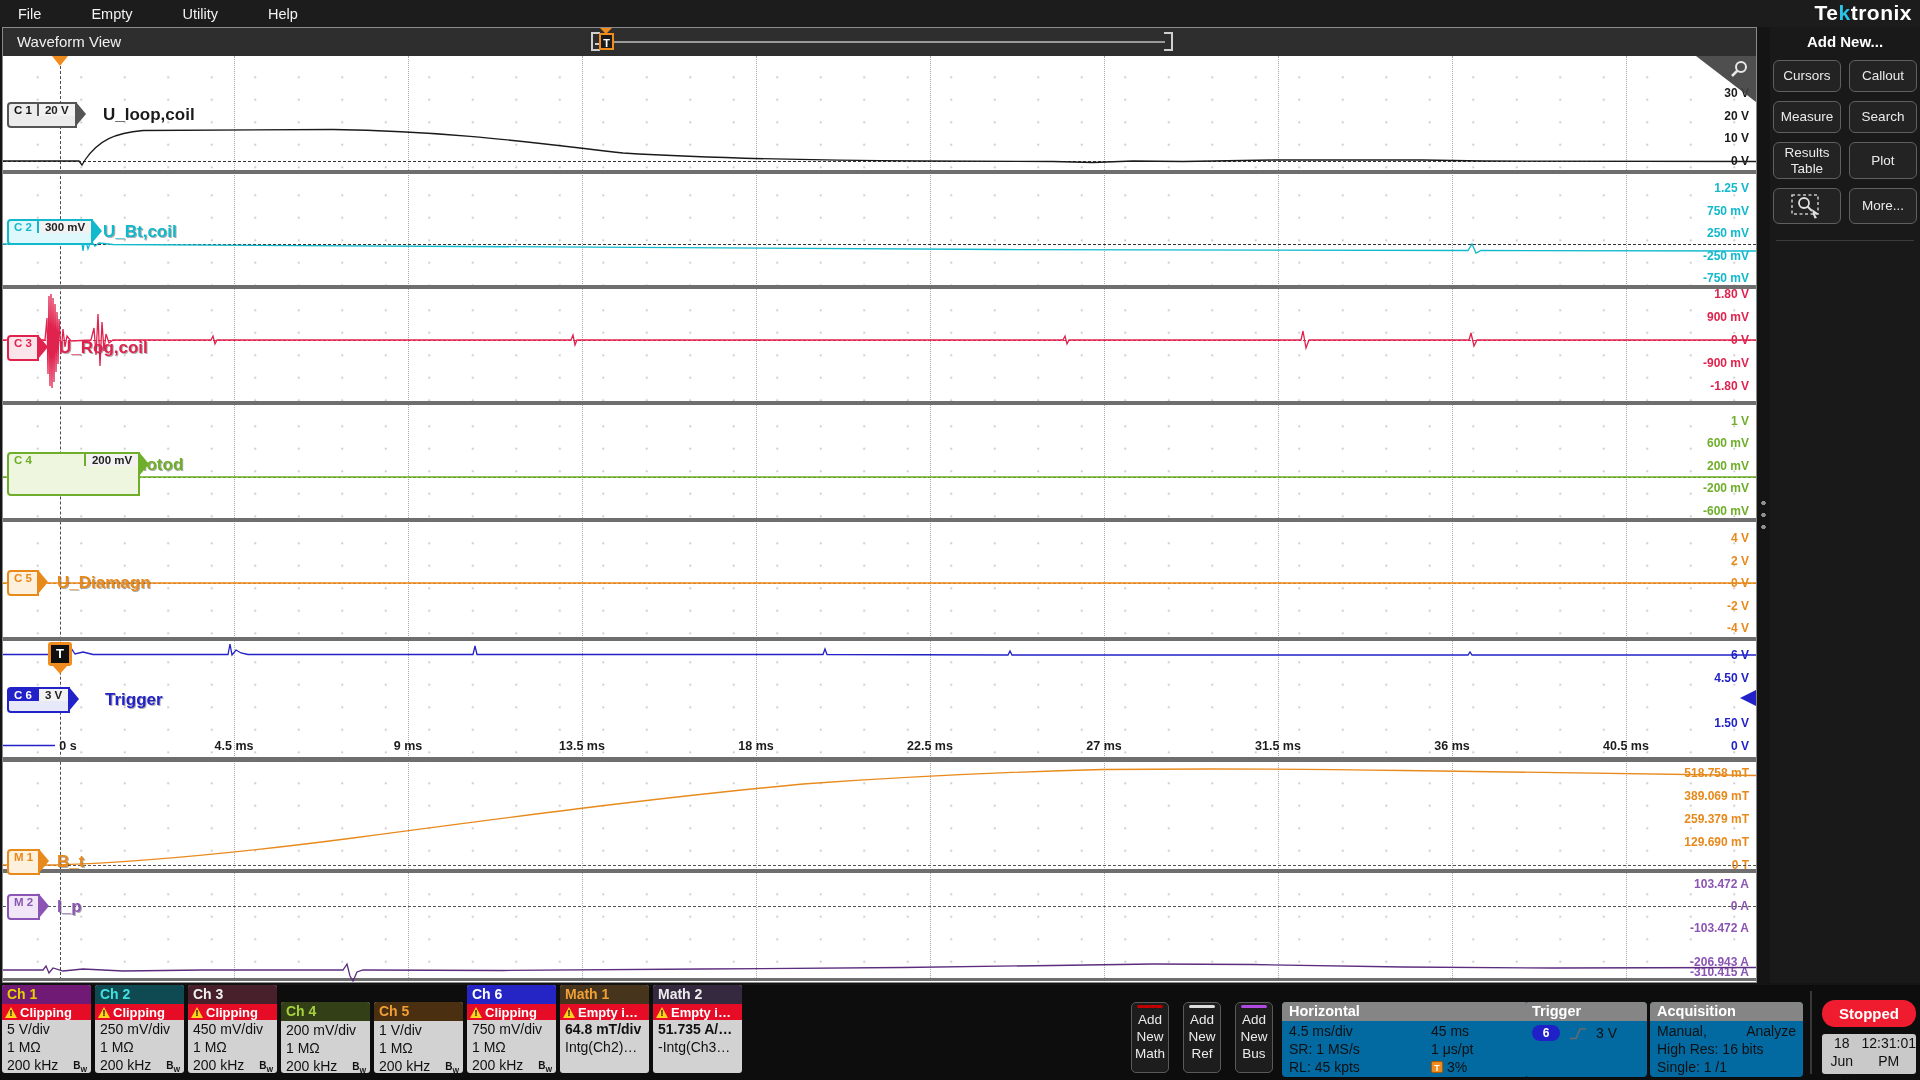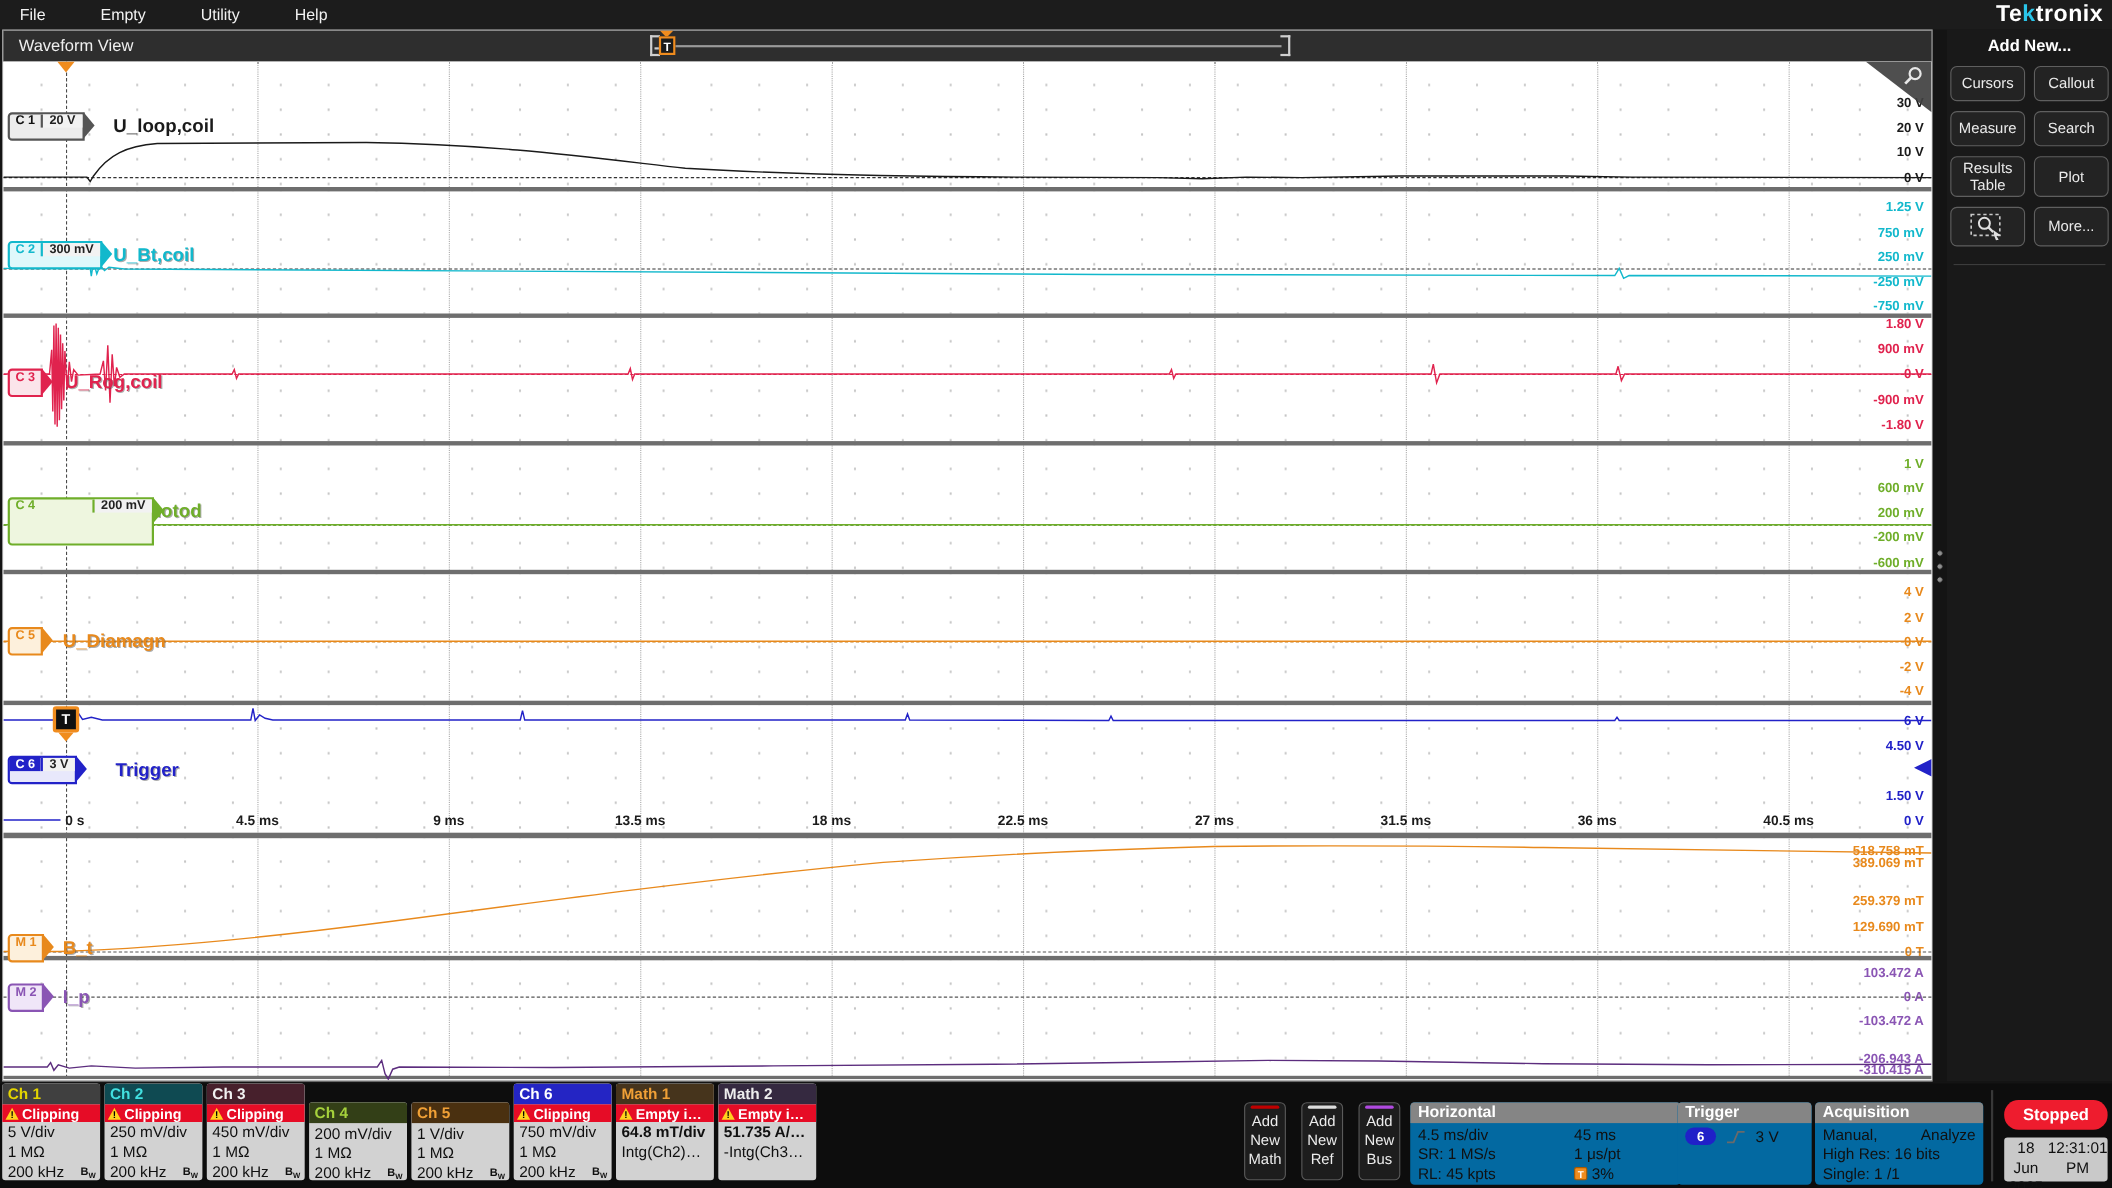--- a/index.html
+++ b/index.html
@@ -179,21 +179,21 @@
             <span class="tick" style="top: 99.4px; color: rgb(232, 137, 28);">-4 V</span>
           </div>
           <div class="slice" style="top: 585px; height: 116px;">
             <span class="tick" style="top: 7px; color: rgb(34, 34, 200);">6 V</span>
             <span class="tick" style="top: 29.7px; color: rgb(34, 34, 200);">4.50 V</span>
             <span class="tick" style="top: 75.1px; color: rgb(34, 34, 200);">1.50 V</span>
             <span class="tick" style="top: 97.8px; color: rgb(34, 34, 200);">0 V</span>
           </div>
           <div class="slice" style="top: 706px; height: 107px;">
             <span class="tick" style="top: 4px; color: rgb(232, 137, 28);">518.758 mT</span>
-            <span class="tick" style="top: 15px; color: rgb(232, 137, 28);">389.069 mT</span>
+            <span class="tick" style="top: 27px; color: rgb(232, 137, 28);">389.069 mT</span>
             <span class="tick" style="top: 50px; color: rgb(232, 137, 28);">259.379 mT</span>
             <span class="tick" style="top: 73px; color: rgb(232, 137, 28);">129.690 mT</span>
             <span class="tick" style="top: 96px; color: rgb(232, 137, 28);">0 T</span>
           </div>
           <div class="slice" style="top: 817px; height: 107px;">
             <span class="tick" style="top: 4px; color: rgb(138, 85, 180);">103.472 A</span>
             <span class="tick" style="top: 26px; color: rgb(138, 85, 180);">0 A</span>
             <span class="tick" style="top: 48px; color: rgb(138, 85, 180);">-103.472 A</span>
             <span class="tick" style="top: 82px; color: rgb(138, 85, 180);">-206.943 A</span>
             <span class="tick" style="top: 92px; color: rgb(138, 85, 180);">-310.415 A</span>
@@ -313,21 +313,21 @@
         </button>
         <button class="rp-btn">More...</button>
       </div>
       <div class="rp-divider"></div>
     </aside>
   </div>
 
   <footer class="bottombar">
     <div class="badges" id="badges">
         <div class="badge noshift">
-          <div class="bhdr" style="background: #404040; color: rgb(227, 212, 0);">Ch 1</div>
+          <div class="bhdr" style="background: #701a75; color: rgb(227, 212, 0);">Ch 1</div>
           <div class="bwarn">
             <span class="warn-tri"></span>
             <span>Clipping</span>
           </div>
           <div class="brow">5 V/div</div>
           <div class="brow">1 MΩ</div>
           <div class="brow">200 kHz<span class="bw"><span>B</span><sub>W</sub></span></div>
         </div>
         <div class="badge noshift">
           <div class="bhdr" style="background: rgb(15, 74, 82); color: rgb(66, 224, 224);">Ch 2</div>

